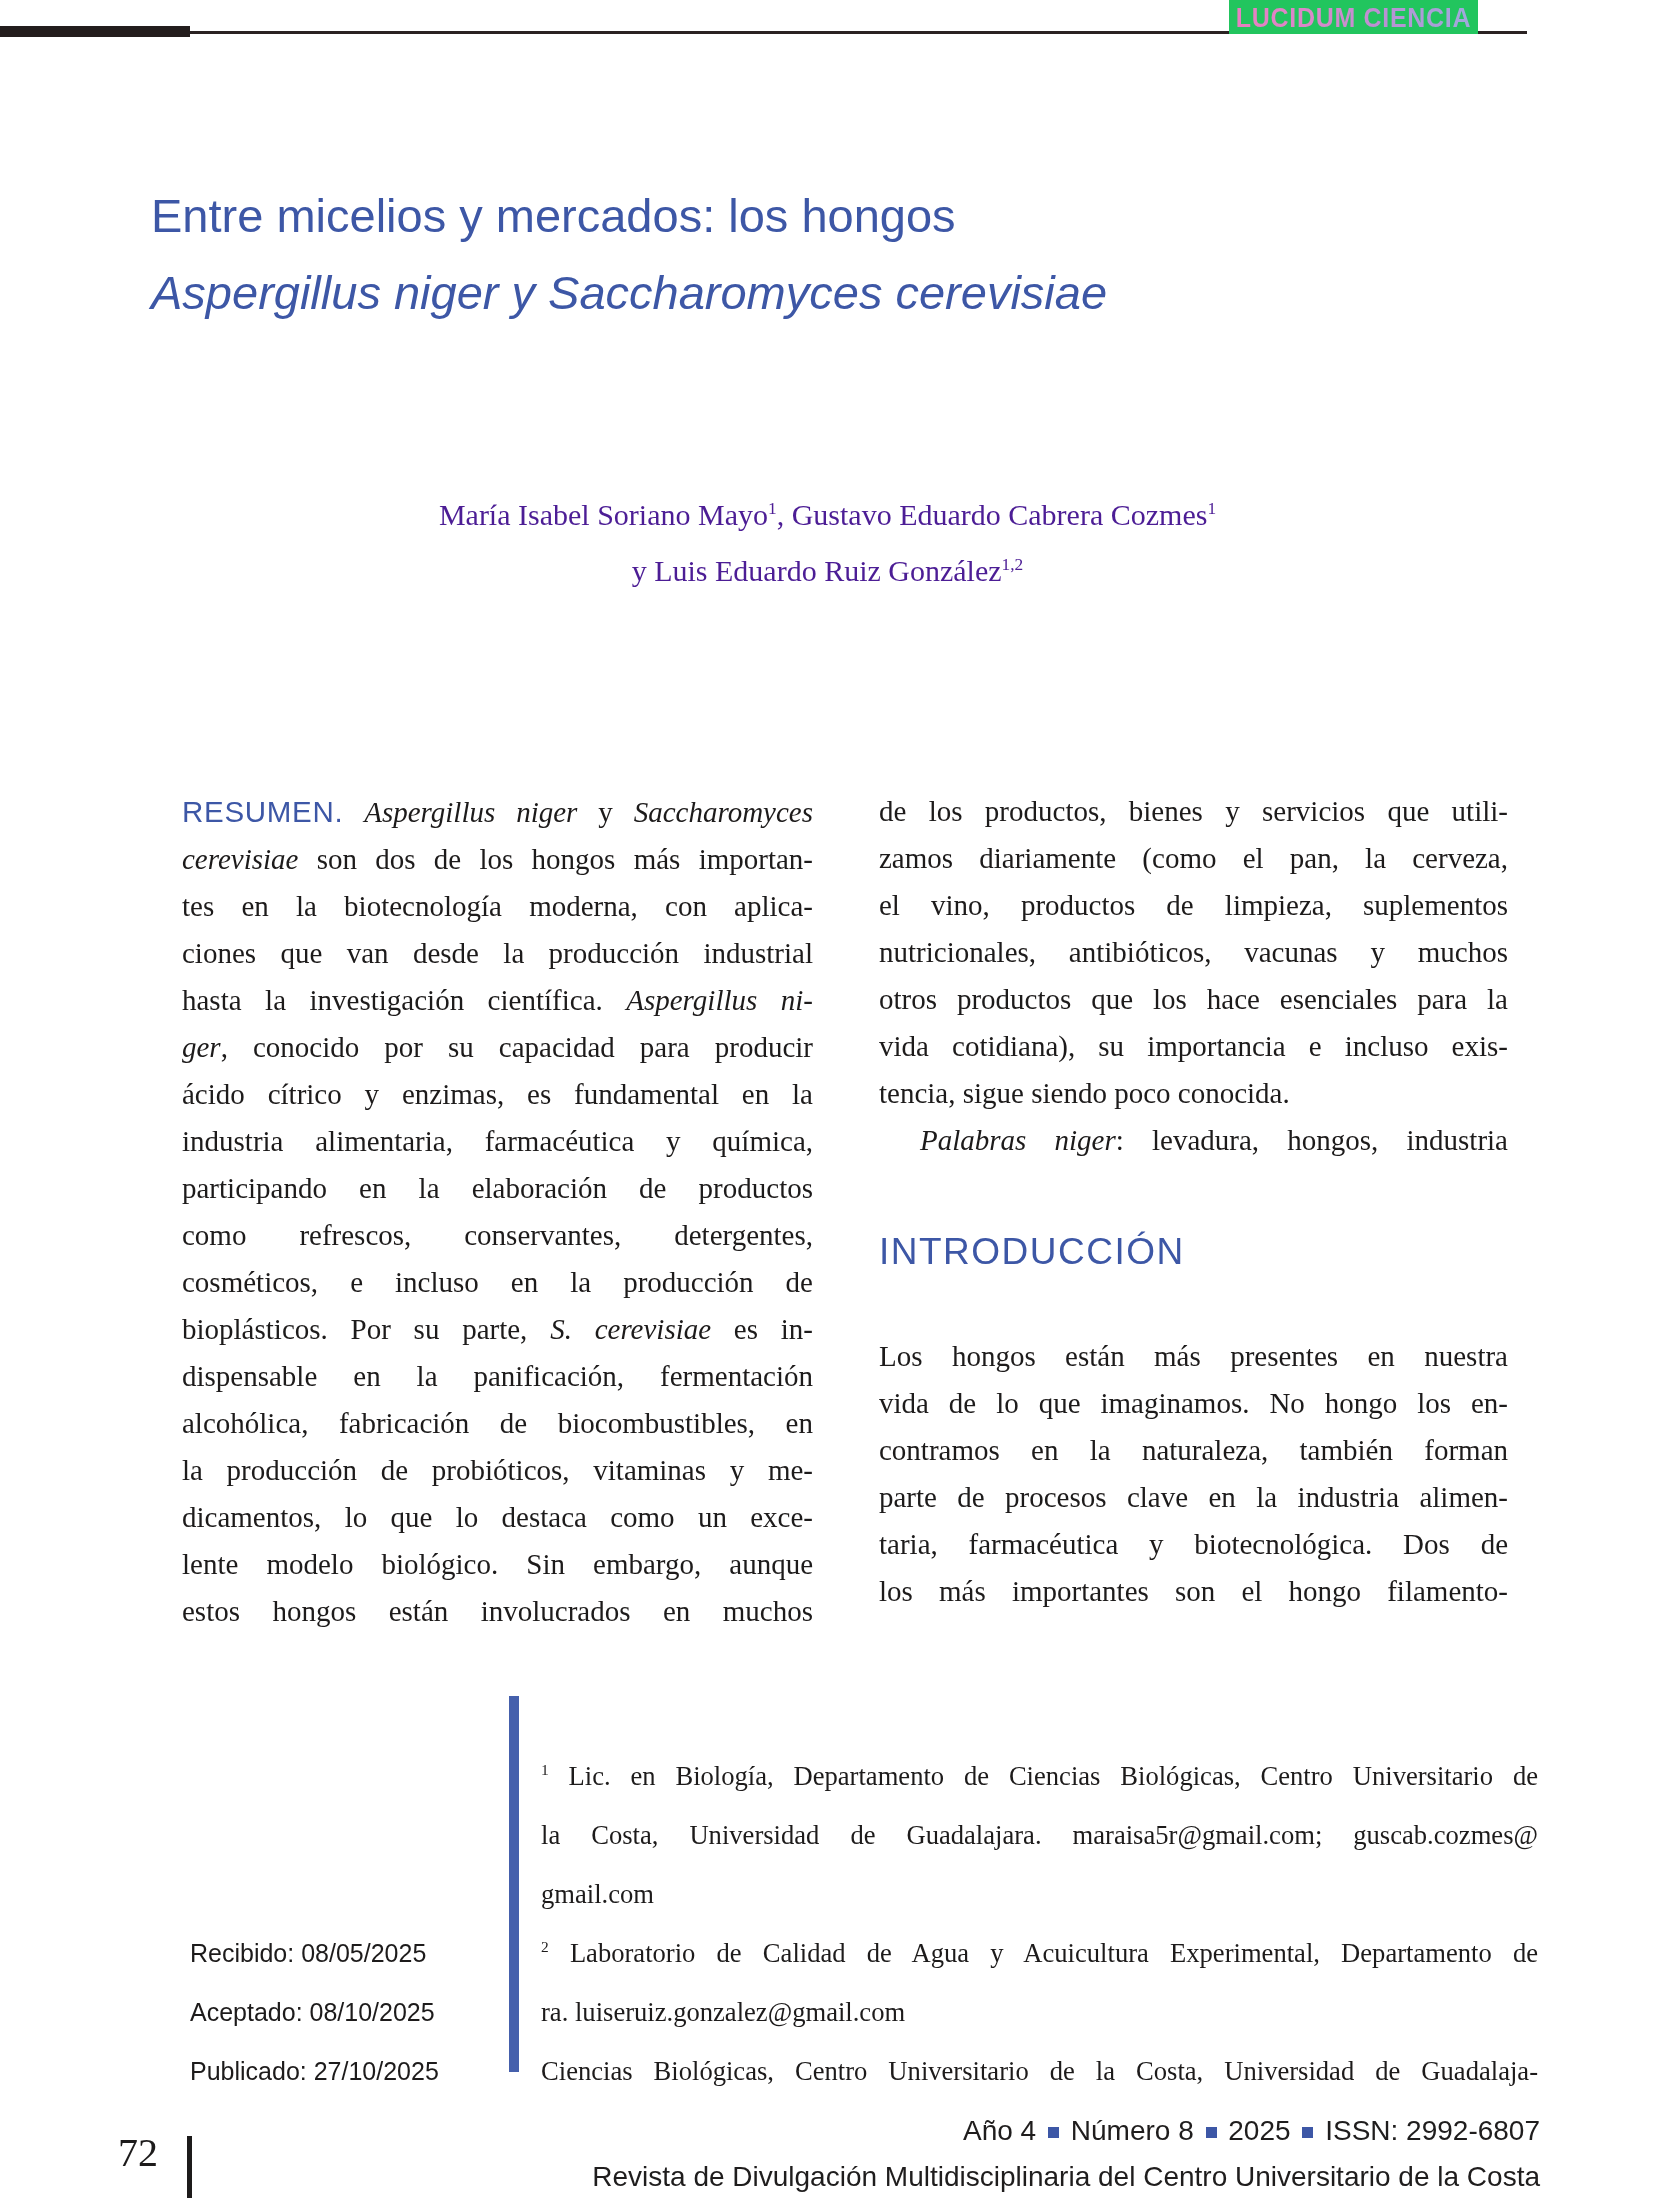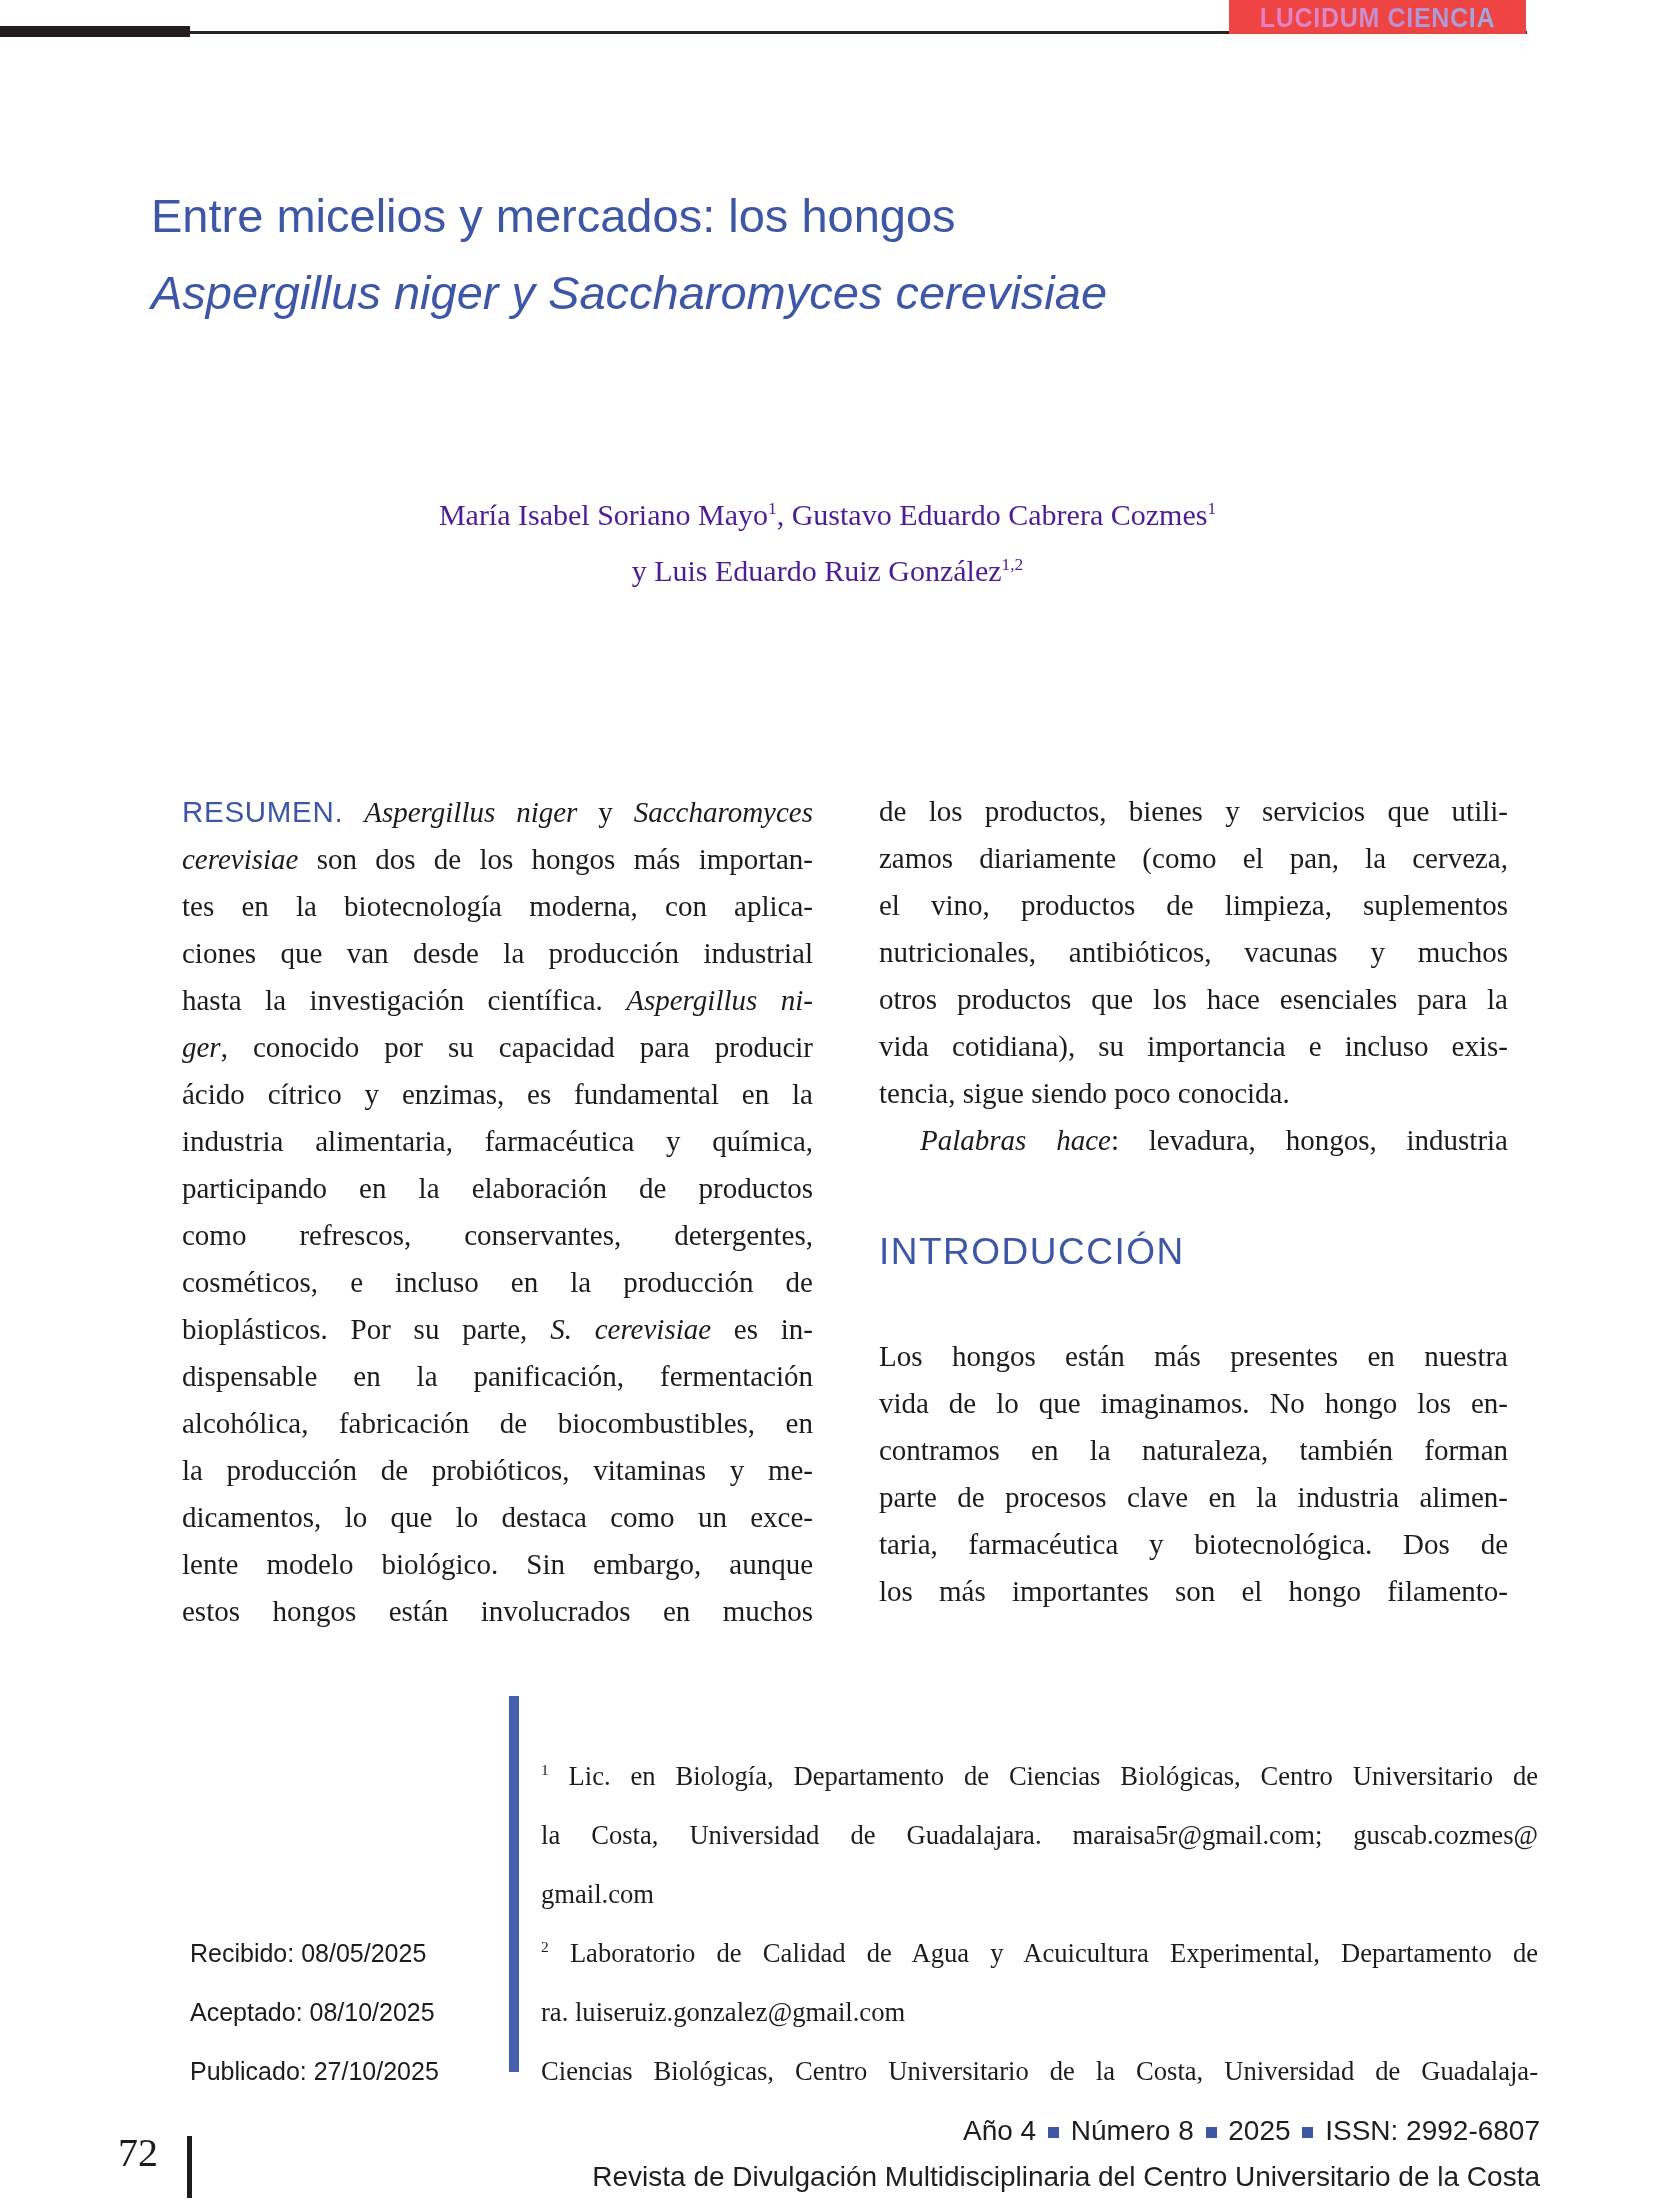--- a/index.html
+++ b/index.html
@@ -8,22 +8,22 @@
     width:1655px;height:2205px;
     background:#ffffff;
     overflow:hidden;
     font-family:"Liberation Serif",serif;
     color:#1d1b1b;
   }
   
   .header-rule{position:absolute;left:0;top:31px;width:1527px;height:3px;background:#2a2222;}
   .header-rule-thick{position:absolute;left:0;top:26px;width:190px;height:11px;background:#231d1d;}
   .badge{
-    position:absolute;left:1229px;top:0;width:297px;height:34px;
-    background:#ef4444;display:flex;align-items:center;justify-content:center;
+    position:absolute;left:1229px;top:0;width:249px;height:34px;
+    background:#22c55e;display:flex;align-items:center;justify-content:center;
   }
   .badge-text{
     font-family:"Liberation Sans",sans-serif;font-weight:bold;font-size:25px;
     letter-spacing:0.7px;transform:scaleY(1.12);
     background:linear-gradient(90deg,#e87ec1 0%,#d88aca 35%,#bb90d3 60%,#9fa9dc 100%);
     -webkit-background-clip:text;background-clip:text;color:transparent;
     white-space:nowrap;
   }
   
   .title{
@@ -126,21 +126,21 @@
     <div>
         <div class="ln">de los productos, bienes y servicios que utili-</div>
         <div class="ln">zamos diariamente (como el pan, la cerveza,</div>
         <div class="ln">el vino, productos de limpieza, suplementos</div>
         <div class="ln">nutricionales, antibióticos, vacunas y muchos</div>
         <div class="ln">otros productos que los hace esenciales para la</div>
         <div class="ln">vida cotidiana), su importancia e incluso exis-</div>
         <div class="ln end">tencia, sigue siendo poco conocida.</div>
       </div>
     <div class="kw">
-        <div class="ln"><i>Palabras hace</i>: levadura, hongos, industria</div>
+        <div class="ln"><i>Palabras niger</i>: levadura, hongos, industria</div>
       </div>
     <div class="section-heading">INTRODUCCIÓN</div>
     <div>
         <div class="ln">Los hongos están más presentes en nuestra</div>
         <div class="ln">vida de lo que imaginamos. No hongo los en-</div>
         <div class="ln">contramos en la naturaleza, también forman</div>
         <div class="ln">parte de procesos clave en la industria alimen-</div>
         <div class="ln">taria, farmacéutica y biotecnológica. Dos de</div>
         <div class="ln">los más importantes son el hongo filamento-</div>
       </div>

